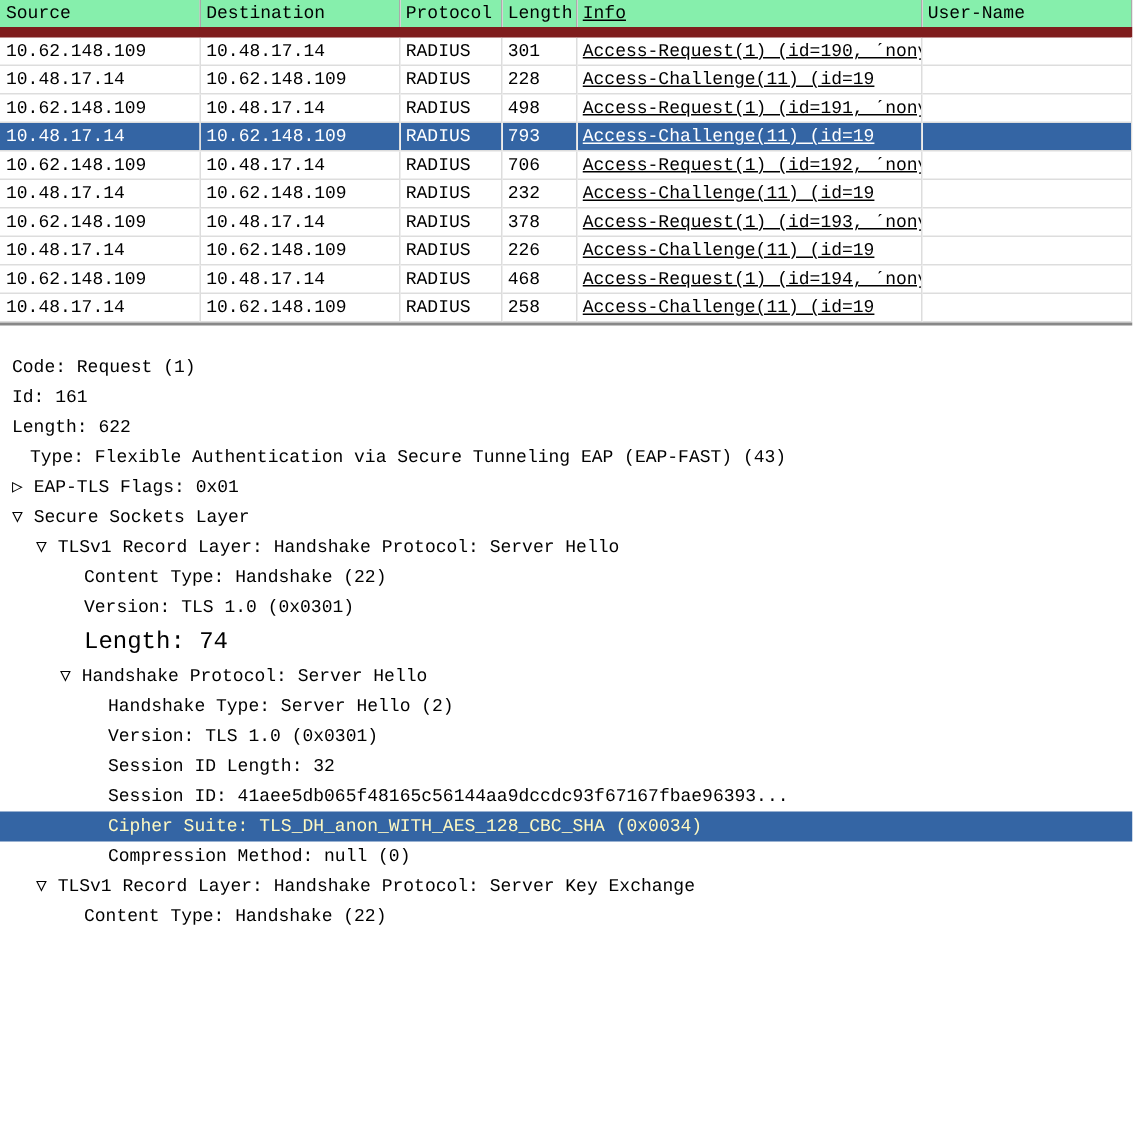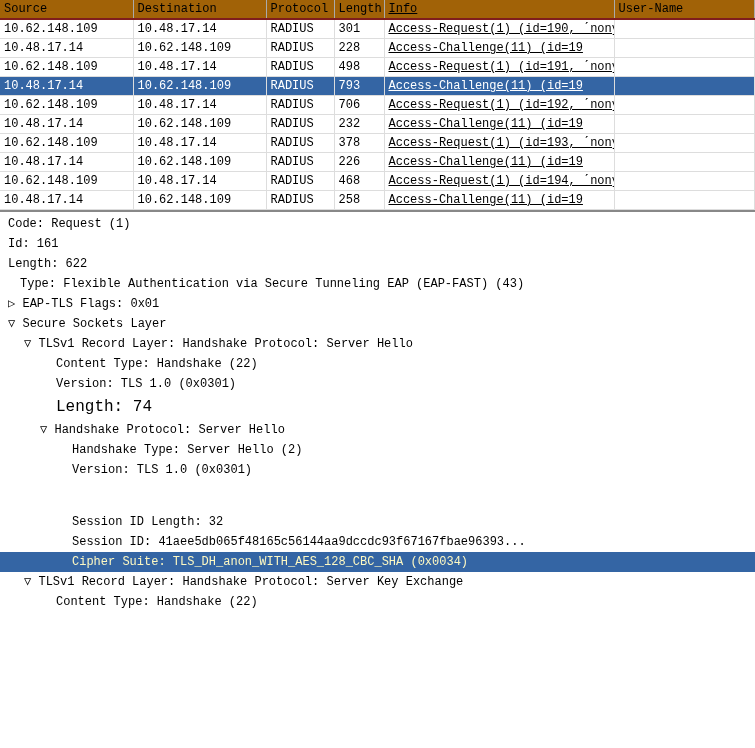--- a/index.html
+++ b/index.html
@@ -12,22 +12,22 @@
       overflow-x: hidden;
     }
 
     
     .packet-table {
       width: 100%;
       border-collapse: collapse;
       table-layout: fixed;
     }
     .packet-table thead tr {
-      background: #a16207;
-      border-bottom: 2px solid #7f1d1d;
+      background: #86efac;
+      border-bottom: 7px solid #7f1d1d;
     }
     .packet-table thead th {
       text-align: left;
       padding: 2px 4px;
       border-right: 1px solid #aaa;
       font-weight: normal;
       white-space: nowrap;
       overflow: hidden;
     }
     .packet-table tbody tr {
@@ -47,21 +47,21 @@
     .col-source { width: 133px; }
     .col-dest   { width: 133px; }
     .col-proto  { width: 68px; }
     .col-len    { width: 50px; }
     .col-info   { width: 230px; text-decoration: underline; }
     .col-user   { width: auto; }
 
     
     .detail-pane {
       border-top: 2px solid #888;
-      padding: 2px 0;
+      padding: 18px 0;
       background: #fff;
     }
   </style>
 </head>
 <body>
 
 <table class="packet-table">
   <thead>
     <tr>
       <th class="col-source">Source</th>
@@ -163,18 +163,19 @@
     <div style="padding: 1px 4px 1px 8px; white-space: pre; font-size: 12px; line-height: 1.5; margin-left: 12px;">Type: Flexible Authentication via Secure Tunneling EAP (EAP-FAST) (43)</div>
     <div style="padding: 1px 4px 1px 8px; white-space: pre; font-size: 12px; line-height: 1.5;">▷ EAP-TLS Flags: 0x01</div>
     <div style="padding: 1px 4px 1px 8px; white-space: pre; font-size: 12px; line-height: 1.5;">▽ Secure Sockets Layer</div>
     <div style="padding: 1px 4px 1px 24px; white-space: pre; font-size: 12px; line-height: 1.5;">▽ TLSv1 Record Layer: Handshake Protocol: Server Hello</div>
     <div style="padding: 1px 4px 1px 56px; white-space: pre; font-size: 12px; line-height: 1.5;">Content Type: Handshake (22)</div>
     <div style="padding: 1px 4px 1px 56px; white-space: pre; font-size: 12px; line-height: 1.5;">Version: TLS 1.0 (0x0301)</div>
     <div style="padding: 1px 4px 1px 56px; white-space: pre; font-size: 16px; line-height: 1.5;">Length: 74</div>
     <div style="padding: 1px 4px 1px 40px; white-space: pre; font-size: 12px; line-height: 1.5;">▽ Handshake Protocol: Server Hello</div>
     <div style="padding: 1px 4px 1px 72px; white-space: pre; font-size: 12px; line-height: 1.5;">Handshake Type: Server Hello (2)</div>
     <div style="padding: 1px 4px 1px 72px; white-space: pre; font-size: 12px; line-height: 1.5;">Version: TLS 1.0 (0x0301)</div>
-    <div style="padding: 1px 4px 1px 72px; white-space: pre; font-size: 12px; line-height: 1.5; margin-top: 32px;">Session ID Length: 32</div>
+    <div style="padding: 1px 4px 1px 72px; white-space: pre; font-size: 12px; line-height: 1.5;">Session ID Length: 32</div>
     <div style="padding: 1px 4px 1px 72px; white-space: pre; font-size: 12px; line-height: 1.5;">Session ID: 41aee5db065f48165c56144aa9dccdc93f67167fbae96393...</div>
     <div style="padding: 1px 4px 1px 72px; white-space: pre; font-size: 12px; line-height: 1.5; background: rgb(52, 101, 164); color: #fef9c3;">Cipher Suite: TLS_DH_anon_WITH_AES_128_CBC_SHA (0x0034)</div>
+    <div style="padding: 1px 4px 1px 72px; white-space: pre; font-size: 12px; line-height: 1.5;">Compression Method: null (0)</div>
     <div style="padding: 1px 4px 1px 24px; white-space: pre; font-size: 12px; line-height: 1.5;">▽ TLSv1 Record Layer: Handshake Protocol: Server Key Exchange</div>
     <div style="padding: 1px 4px 1px 56px; white-space: pre; font-size: 12px; line-height: 1.5;">Content Type: Handshake (22)</div>
   </div>
 
 </body></html>

